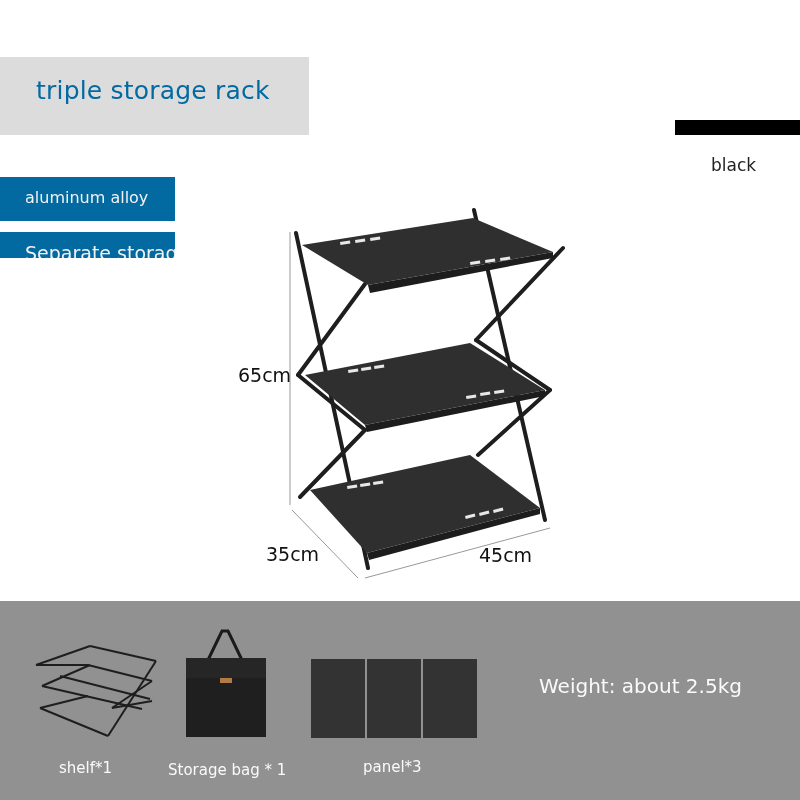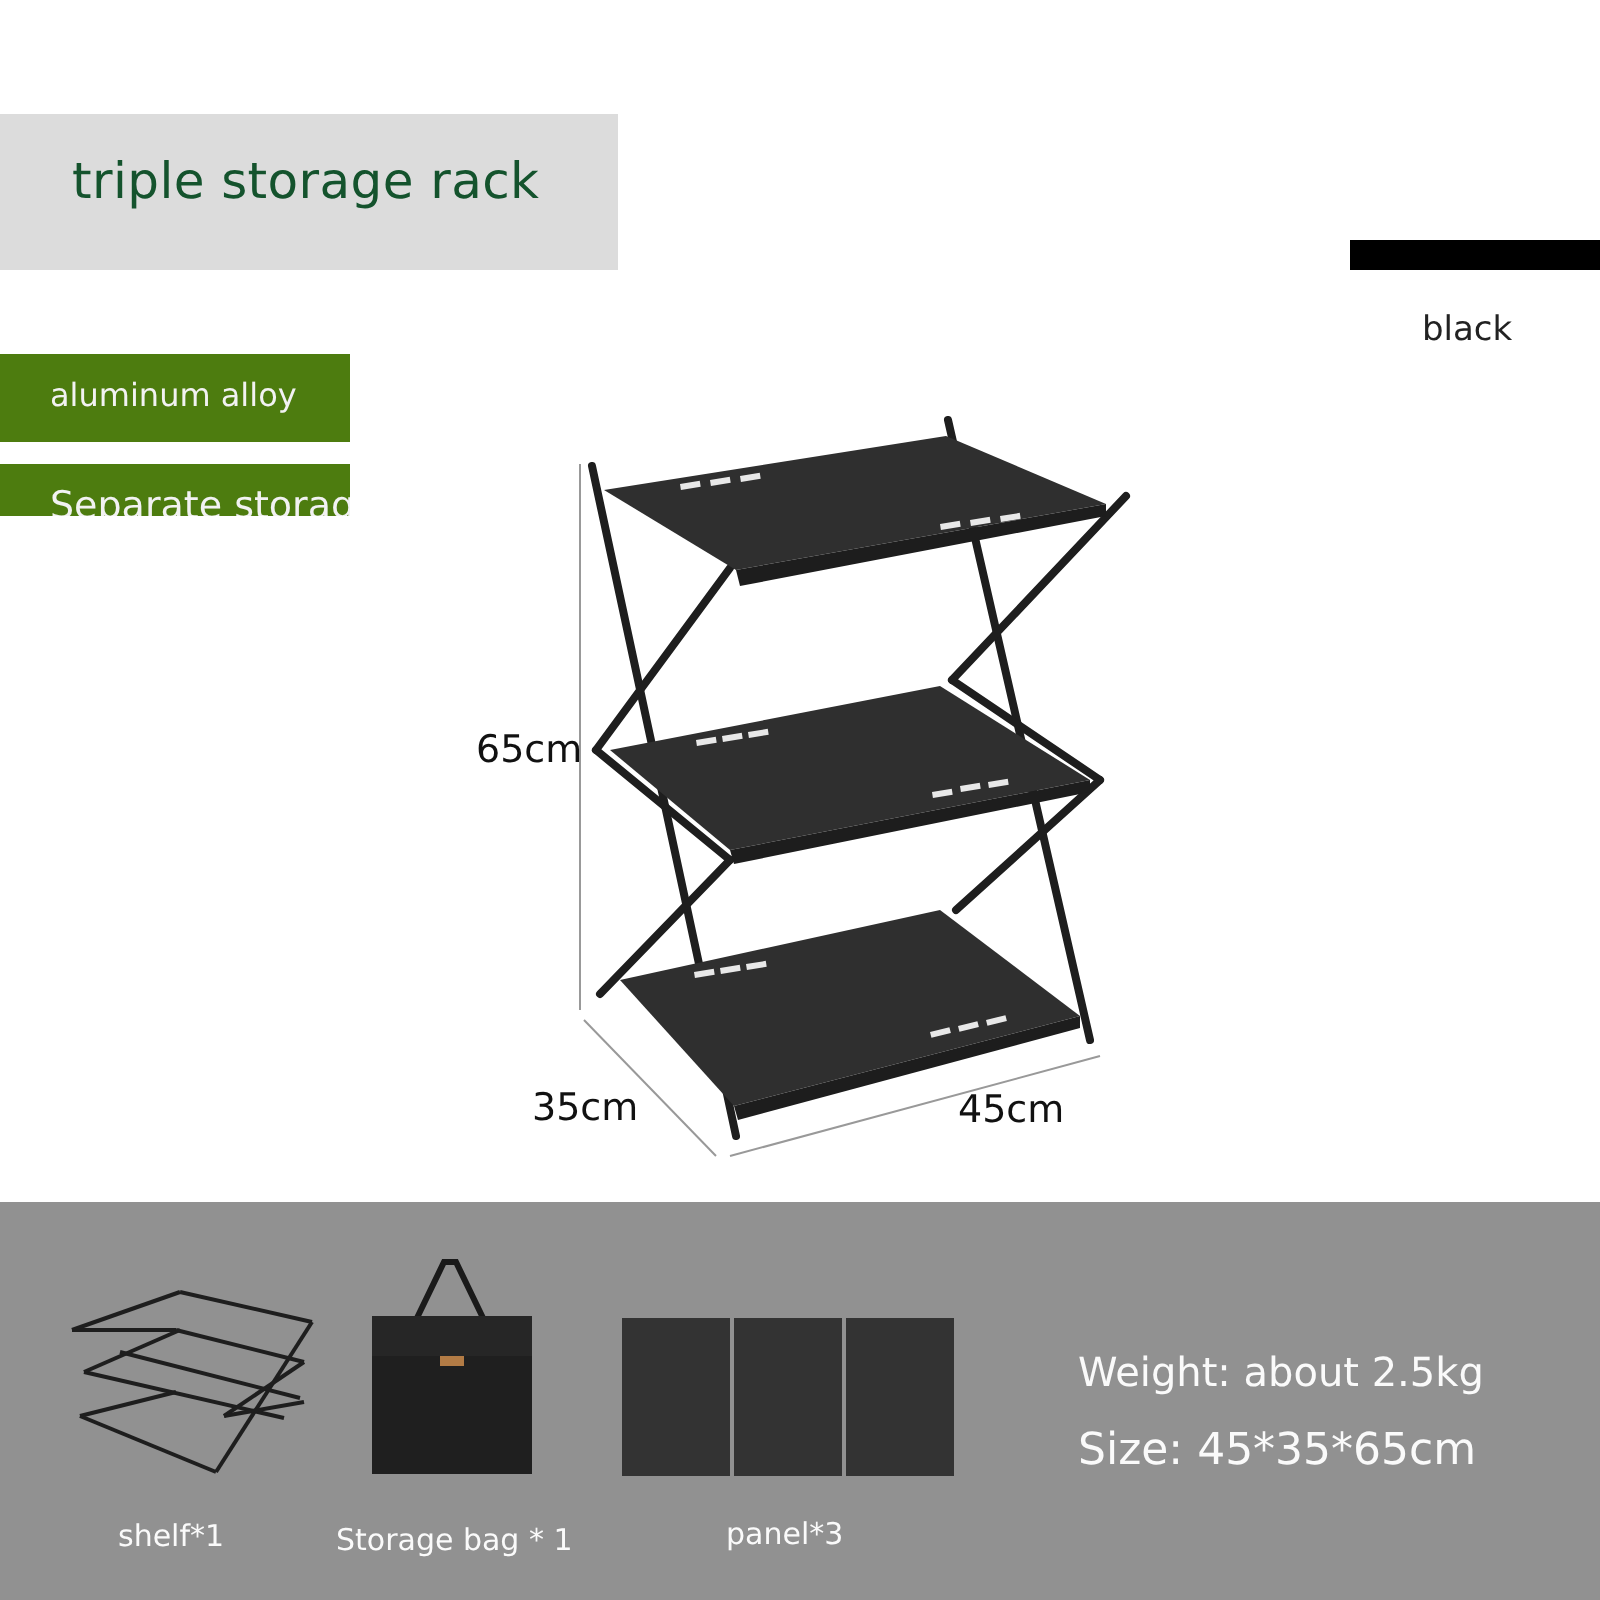--- a/index.html
+++ b/index.html
@@ -1,19 +1,19 @@
 <!DOCTYPE html>
 <html><head>
 <meta charset="utf-8">
 <style>
   html,body{margin:0;padding:0;}
   body{width:800px;height:800px;position:relative;background:#ffffff;overflow:hidden;font-family:"DejaVu Sans","Liberation Sans",sans-serif;}
   .title-box{position:absolute;left:0;top:57px;width:309px;height:78px;background:#dcdcdc;}
-  .title-text{position:absolute;left:36px;top:76px;font-size:25px;color:#14532d;letter-spacing:0.2px;}
-  .tag{position:absolute;left:0;width:175px;background:#4d7c0f;color:#f2f2f2;overflow:hidden;white-space:nowrap;}
+  .title-text{position:absolute;left:36px;top:76px;font-size:25px;color:#0369a1;letter-spacing:0.2px;}
+  .tag{position:absolute;left:0;width:175px;background:#0369a1;color:#f2f2f2;overflow:hidden;white-space:nowrap;}
   .tag1{top:177px;height:44px;font-size:16px;line-height:42px;padding-left:25px;box-sizing:border-box;}
   .tag2{top:232px;height:26px;font-size:19px;line-height:42px;padding-left:25px;box-sizing:border-box;}
   .swatch{position:absolute;left:675px;top:120px;width:125px;height:15px;}
   .swatch-label{position:absolute;left:711px;top:155px;font-size:17px;color:#222;}
   .dim{position:absolute;font-size:19px;color:#111;}
   .rack{position:absolute;left:0;top:0;}
   .bottom{position:absolute;left:0;top:601px;width:800px;height:199px;background:#919191;}
   .cap{position:absolute;color:#fafafa;font-size:15px;text-align:right;}
   .spec{position:absolute;color:#fafafa;}
 </style>
@@ -118,14 +118,13 @@
     <div style="position:absolute;left:0;top:0;width:54px;height:79px;background:#333;"></div>
     <div style="position:absolute;left:56px;top:0;width:54px;height:79px;background:#333;"></div>
     <div style="position:absolute;left:112px;top:0;width:54px;height:79px;background:#333;"></div>
   </div>
 
   <div class="cap" style="left:59px;top:158px;">shelf*1</div>
   <div class="cap" style="left:168px;top:160px;">Storage bag * 1</div>
   <div class="cap" style="left:363px;top:157px;">panel*3</div>
 
   <div class="spec" style="left:539px;top:73px;font-size:20px;">Weight: about 2.5kg</div>
-  <div class="spec" style="left:539px;top:112px;font-size:22px;">Size: 45*35*65cm</div>
 </div>
 
 </body></html>

